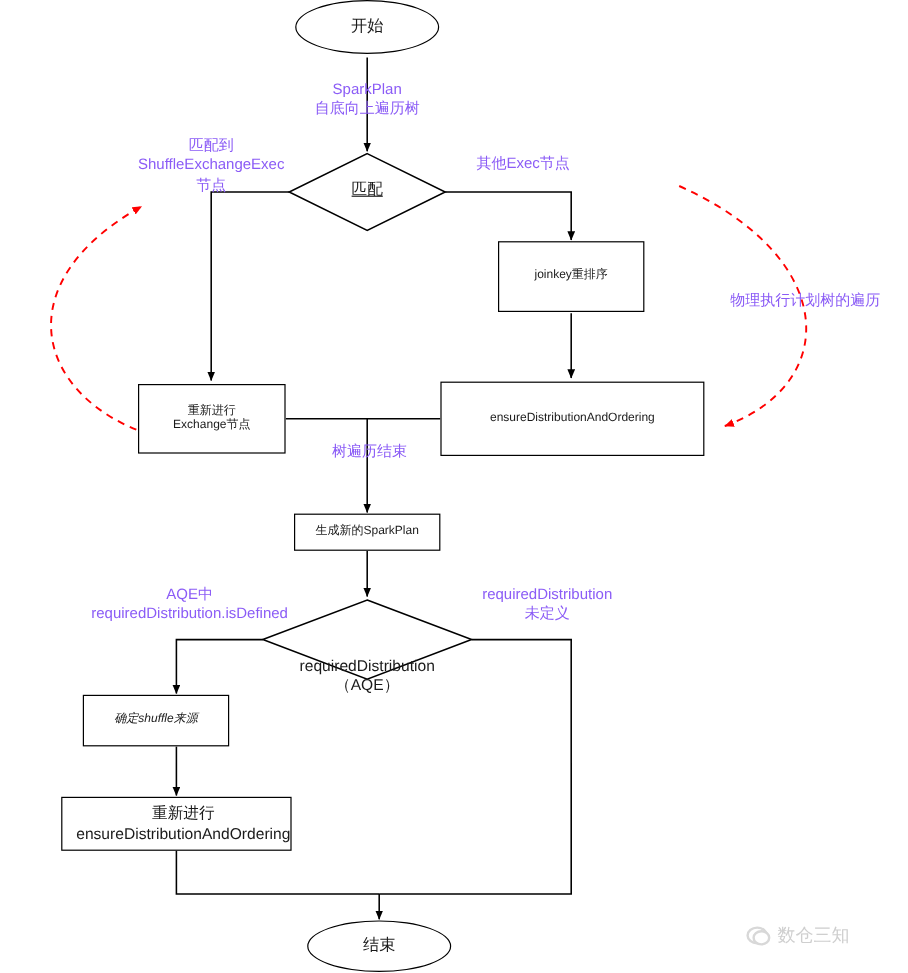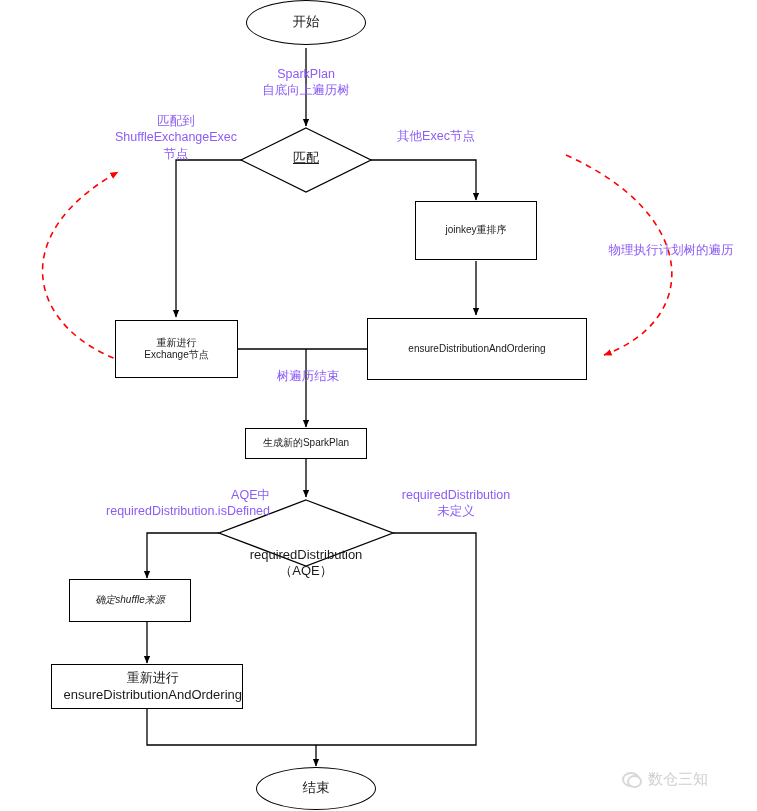--- a/index.html
+++ b/index.html
@@ -126,21 +126,21 @@
   <div class="edge-label" style="left:81px;top:113px;width:190px;">匹配到
 ShuffleExchangeExec
 节点</div>
 
   <div class="edge-label" style="left:377px;top:128px;width:118px;">其他Exec节点</div>
 
   <div class="edge-label" style="left:258px;top:368px;width:100px;">树遍历结束</div>
 
   <div class="edge-label" style="left:588px;top:242px;width:166px;">物理执行计划树的遍历</div>
 
-  <div class="edge-label" style="left:46px;top:487px;width:224px;text-align:right;">AQE中
+  <div class="edge-label" style="left:46px;top:487px;width:224px;">AQE中
 requiredDistribution.isDefined</div>
 
   <div class="edge-label" style="left:382px;top:487px;width:148px;">requiredDistribution
 未定义</div>
 
   <div class="watermark" style="left:622px;top:770px;">
     <span class="wm-icon"></span>
     <span>数仓三知</span>
   </div>
 

